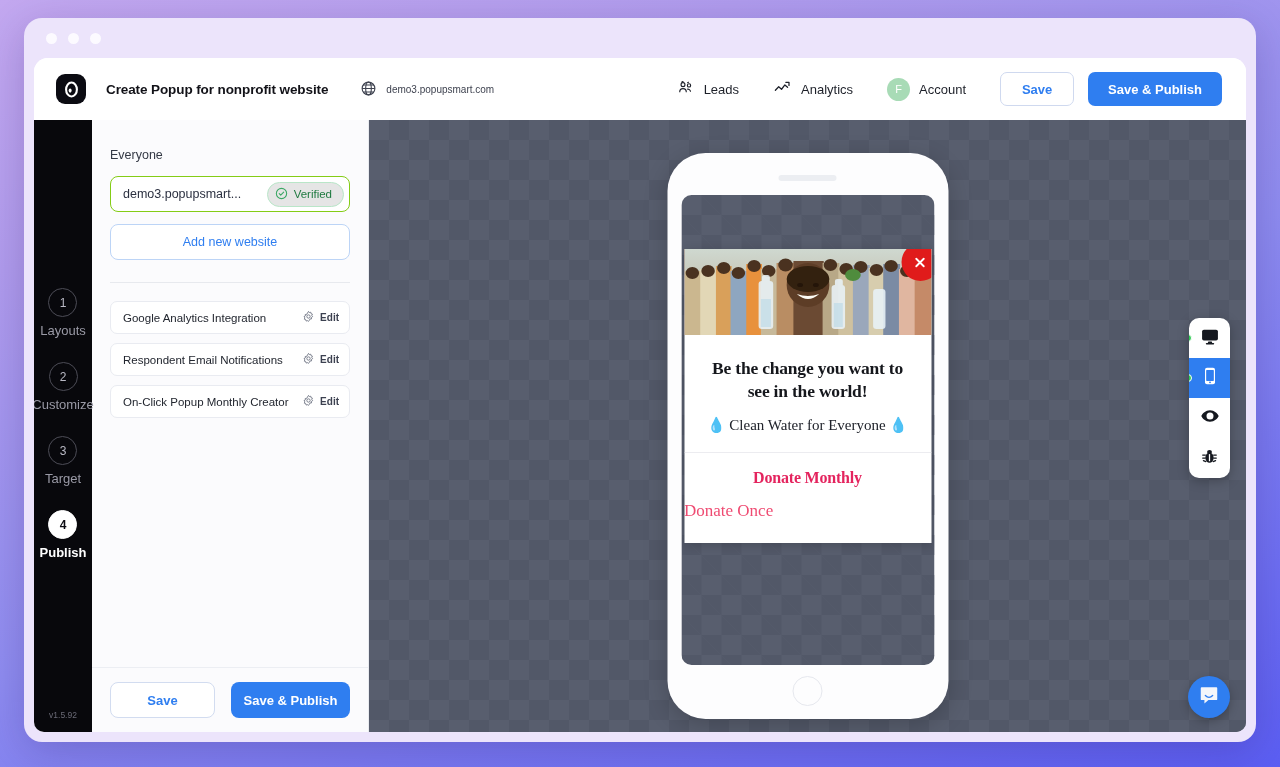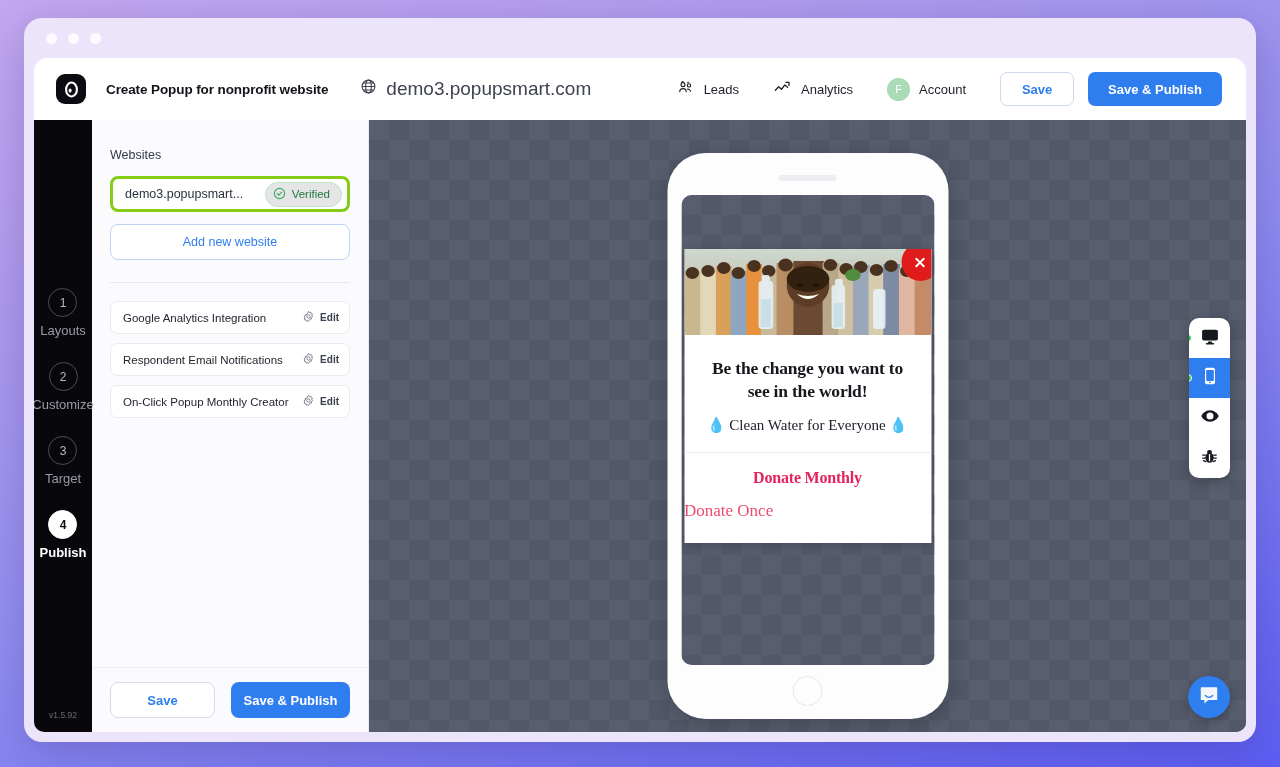--- a/index.html
+++ b/index.html
@@ -79,21 +79,21 @@
     font-size: 13.5px;
     font-weight: bold;
     color: #121218;
     letter-spacing: -.1px;
     white-space: nowrap;
   }
   .domain-chip {
     margin-left: 32px;
     display: flex; align-items: center; gap: 9px;
     color: #3f4350;
-    font-size: 19px;
+    font-size: 10px;
   }
   .topbar-spacer { flex: 1 1 auto; }
   .tb-link {
     display: flex; align-items: center; gap: 9px;
     font-size: 13px; color: #1d2029;
     margin-right: 34px;
     cursor: pointer;
     white-space: nowrap;
   }
   .avatar {
@@ -173,21 +173,21 @@
     border-right: 1px solid #e9ebf0;
     display: flex;
     flex-direction: column;
     flex: 0 0 auto;
   }
   .panel-scroll { flex: 1 1 auto; padding: 28px 18px 0 18px; overflow: hidden; }
   .panel-heading { font-size: 12.5px; color: #343945; margin-bottom: 14px; }
   .site-row {
     height: 36px;
     background: #fff;
-    border: 3px solid #84cc16;
+    border: 1px solid #84cc16;
     border-radius: 8px;
     display: flex; align-items: center;
     padding: 0 5px 0 12px;
     justify-content: space-between;
     margin-bottom: 12px;
   }
   .site-name { font-size: 12.5px; color: #2b3040; overflow:hidden; white-space:nowrap; }
   .verified {
     display: flex; align-items: center; gap: 6px;
     background: #e5e5e5;
@@ -486,21 +486,21 @@
           <div class="step-circle">4</div>
           <div class="step-label">Publish</div>
         </div>
 
         <div class="rail-version">v1.5.92</div>
       </div>
 
       <div class="panel">
         <div class="panel-scroll">
 
-          <div class="panel-heading">Websites</div>
+          <div class="panel-heading">Everyone</div>
 
           <div class="site-row">
             <div class="site-name">demo3.popupsmart...</div>
             <div class="verified">
               <span>
                 <svg width="13" height="13" viewBox="0 0 24 24" fill="none" stroke="#3da866" stroke-width="2">
                   <circle cx="12" cy="12" r="9.5"></circle>
                   <path d="M7.8 12.3l2.8 2.8 5.4-5.8" stroke-linecap="round" stroke-linejoin="round"></path>
                 </svg>
               </span>

